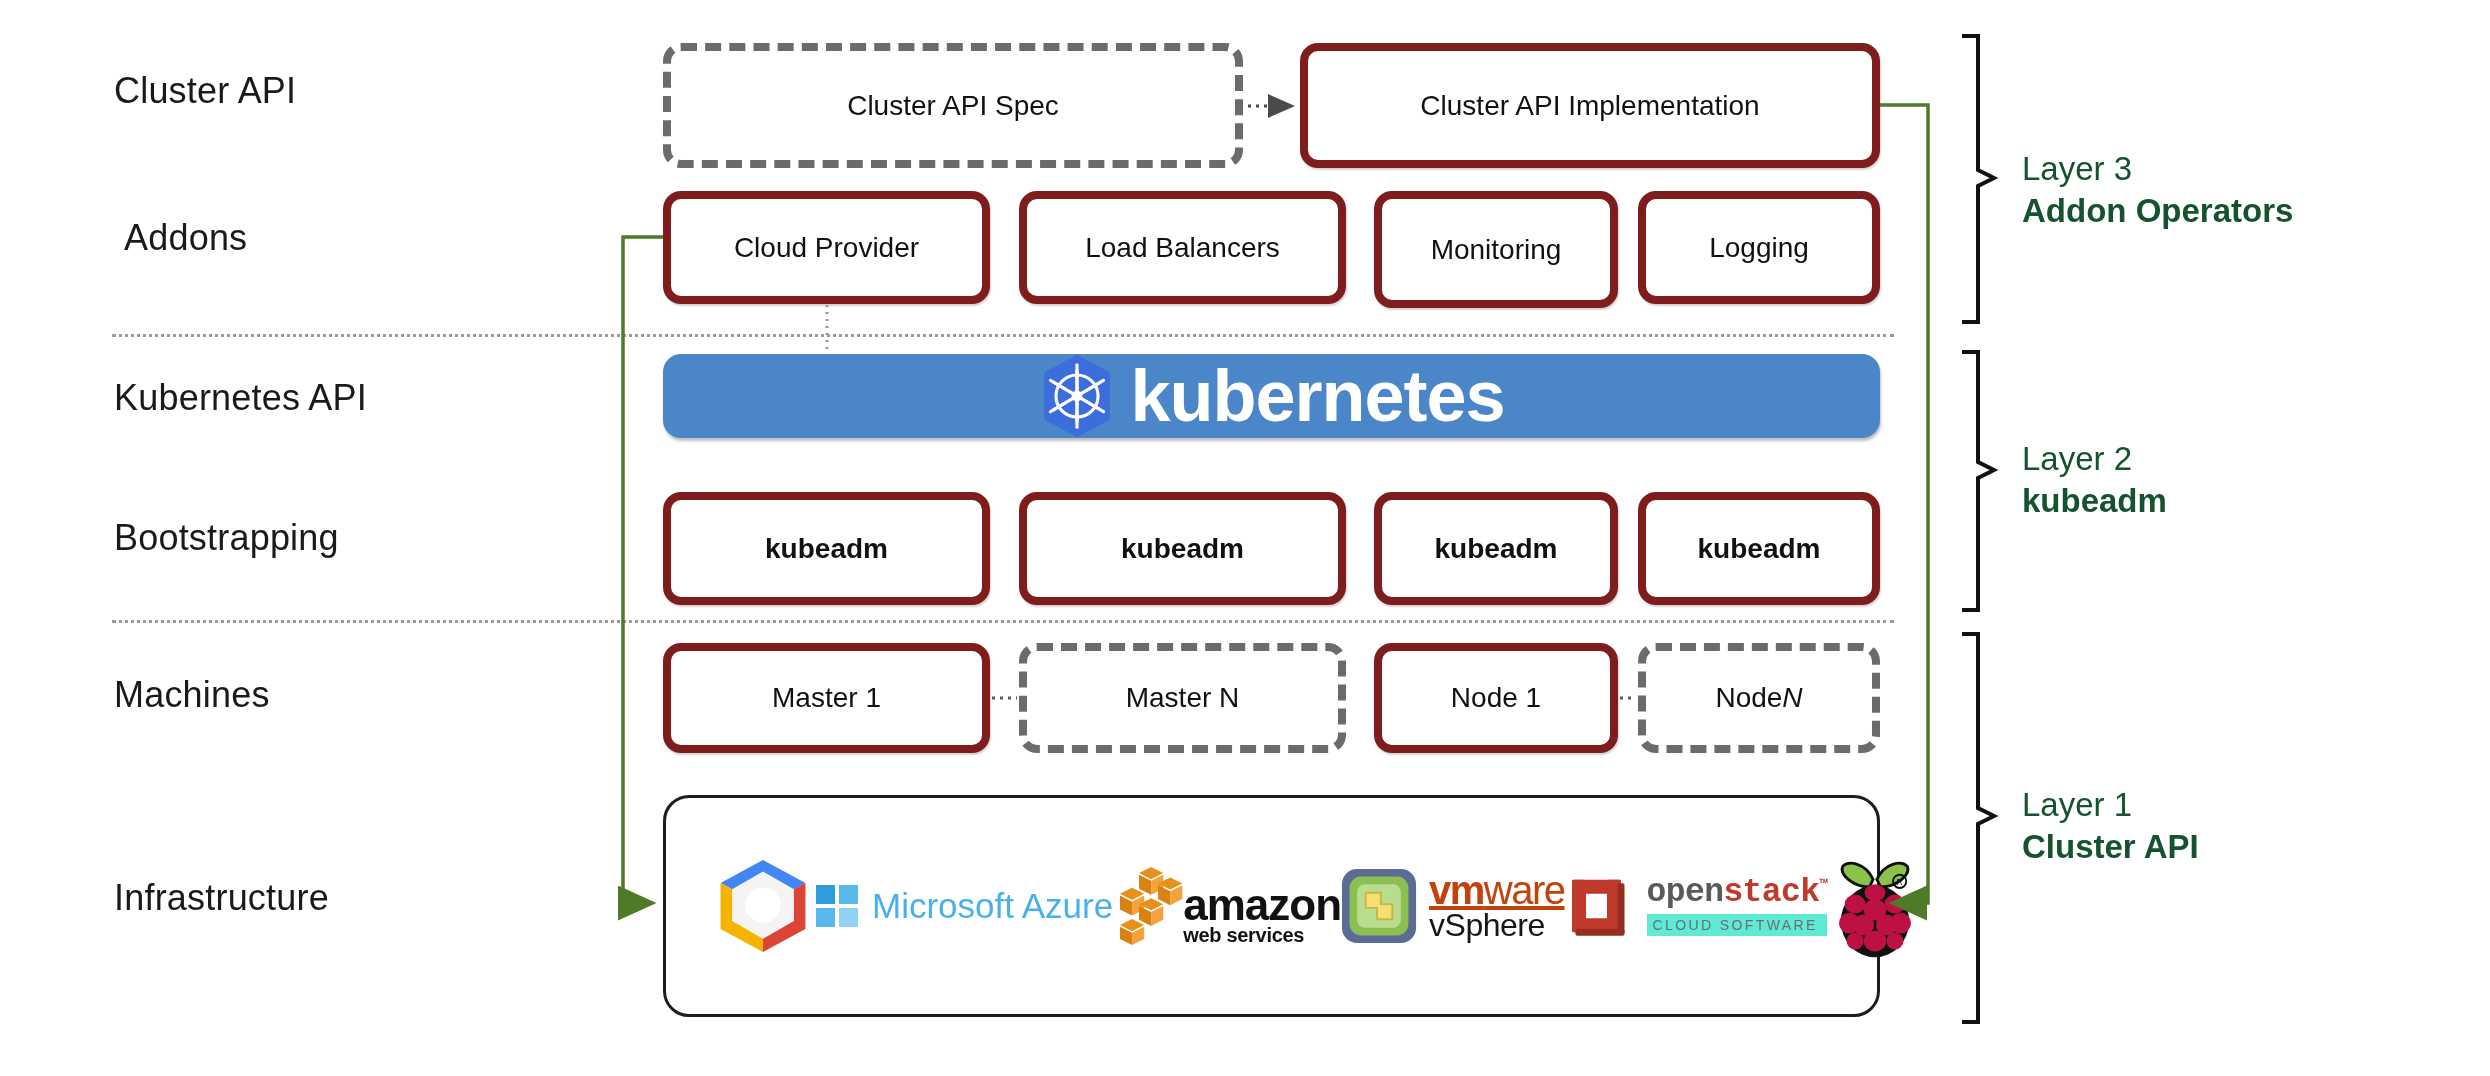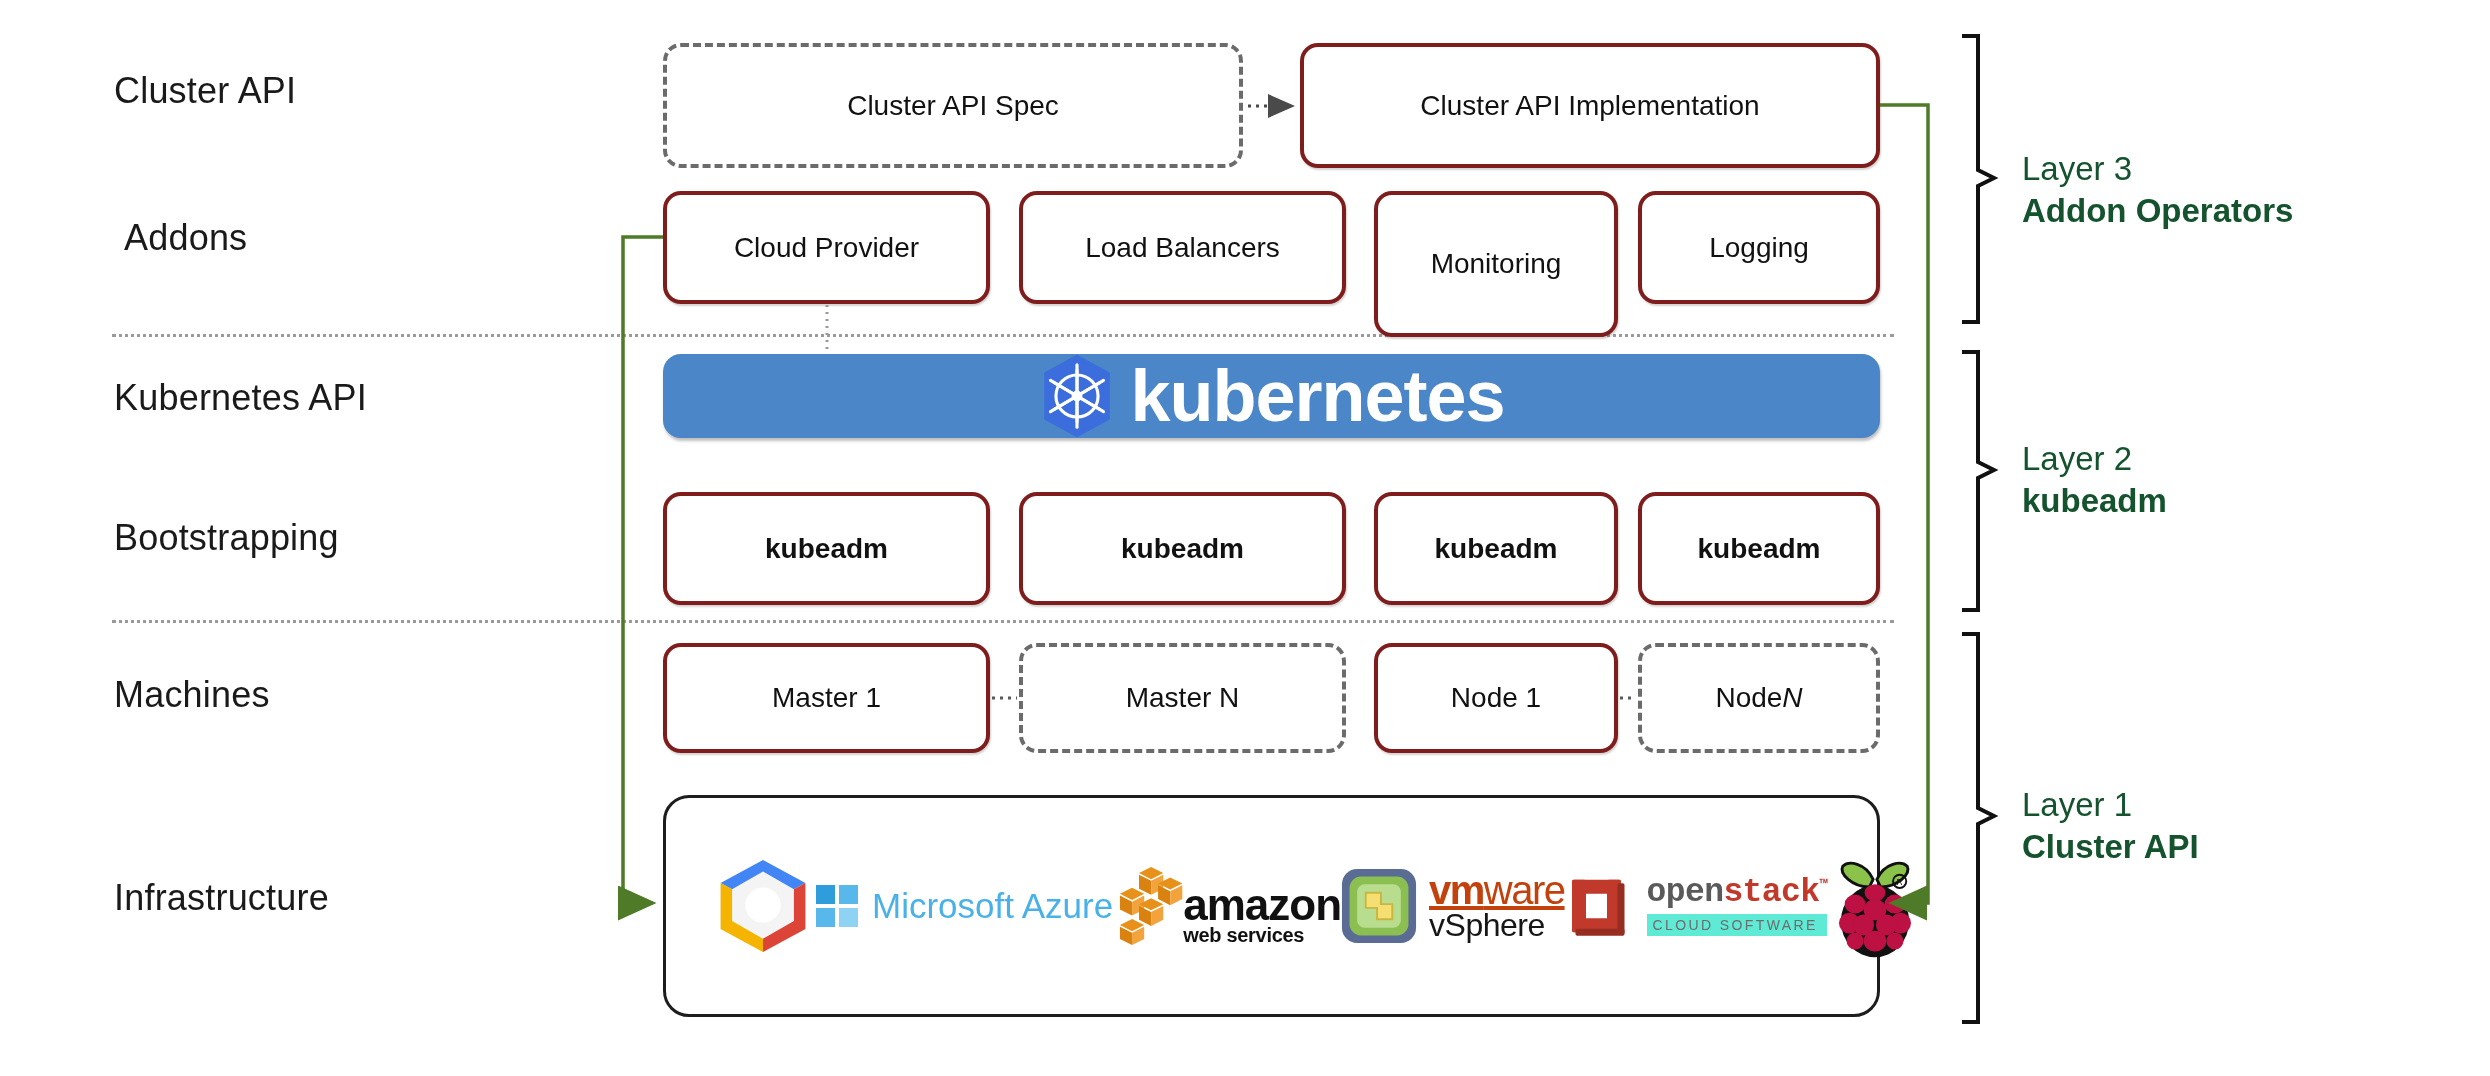--- a/index.html
+++ b/index.html
@@ -32,21 +32,21 @@
     color: #1a1a1a;
     white-space: nowrap;
     letter-spacing: 0.2px;
   }
 
   
   .box {
     position: absolute;
     box-sizing: border-box;
     background: #ffffff;
-    border: 4px solid #7f1d1d;
+    border: 8px solid #7f1d1d;
     border-radius: 18px;
     display: flex;
     align-items: center;
     justify-content: center;
     text-align: center;
     font-size: 28px;
     font-family: "Liberation Sans", sans-serif;
     color: #111111;
     box-shadow: 1px 2px 2px rgba(0,0,0,0.18);
   }
@@ -222,21 +222,21 @@
   <div class="box" style="left:1300px; top:43px; width:580px; height:125px;">
     <span>Cluster API Implementation</span>
   </div>
 
   <div class="box" style="left:663px; top:191px; width:327px; height:113px;">
     <span>Cloud Provider</span>
   </div>
   <div class="box" style="left:1019px; top:191px; width:327px; height:113px;">
     <span>Load Balancers</span>
   </div>
-  <div class="box" style="left:1374px; top:191px; width:244px; height:146px;">
+  <div class="box" style="left:1374px; top:191px; width:244px; height:117px;">
     <span>Monitoring</span>
   </div>
   <div class="box" style="left:1638px; top:191px; width:242px; height:113px;">
     <span>Logging</span>
   </div>
 
   <div class="k8s-banner" style="left:663px; top:354px; width:1217px; height:84px;">
     <span style="display:flex;">
       <svg width="78" height="86" viewBox="0 0 100 110" aria-hidden="true">
         <polygon points="50,2 92,25 92,85 50,108 8,85 8,25" fill="#3b6ddc"></polygon>

